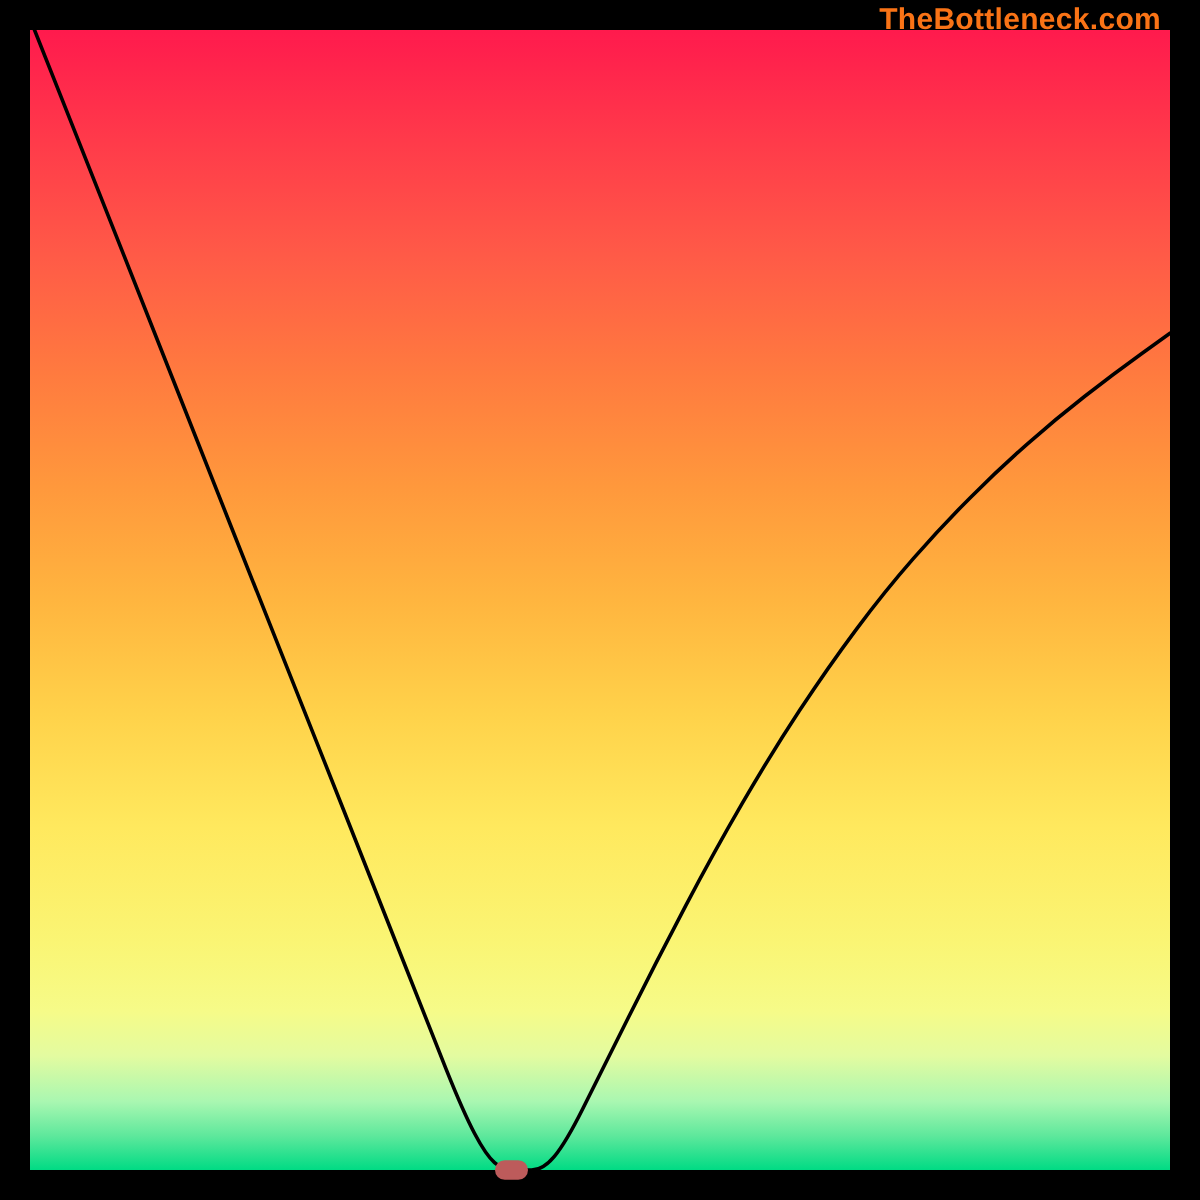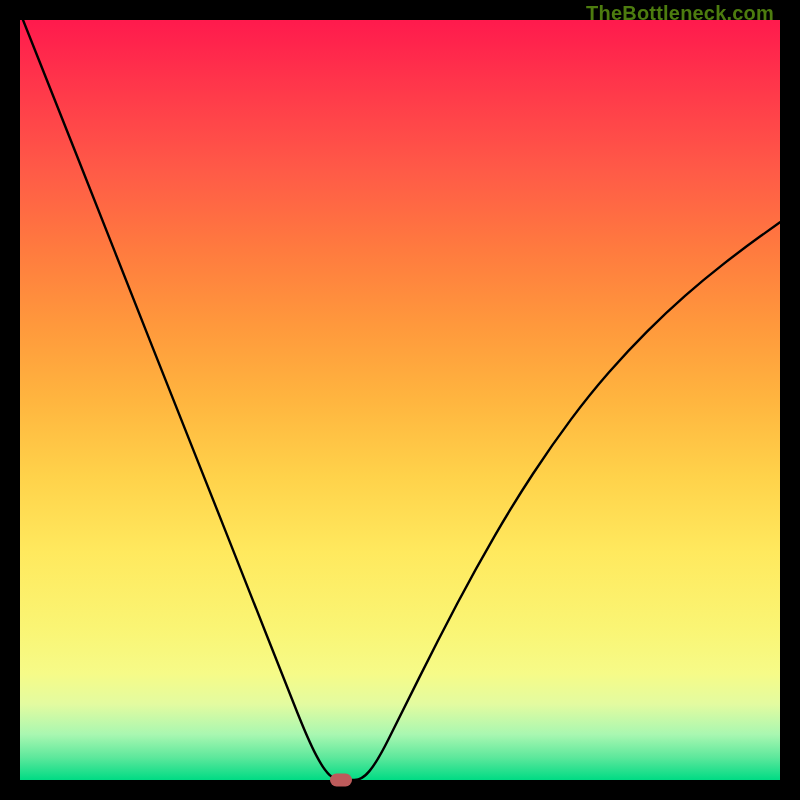--- a/index.html
+++ b/index.html
@@ -38,21 +38,21 @@
       #e3fba0 90%,
       #a9f7b1 94%,
       #5ee89c 97%,
       #00db84 100%
     );
   }
   .watermark {
     position: absolute;
     top: 2px;
     right: 26px;
-    color: #4d7c0f;
+    color: #f97316;
     font-size: 20px;
     font-weight: 600;
     letter-spacing: 0.2px;
     user-select: none;
     text-align: right;
   }
   svg.curve {
     position: absolute;
     left: 0;
     top: 0;

